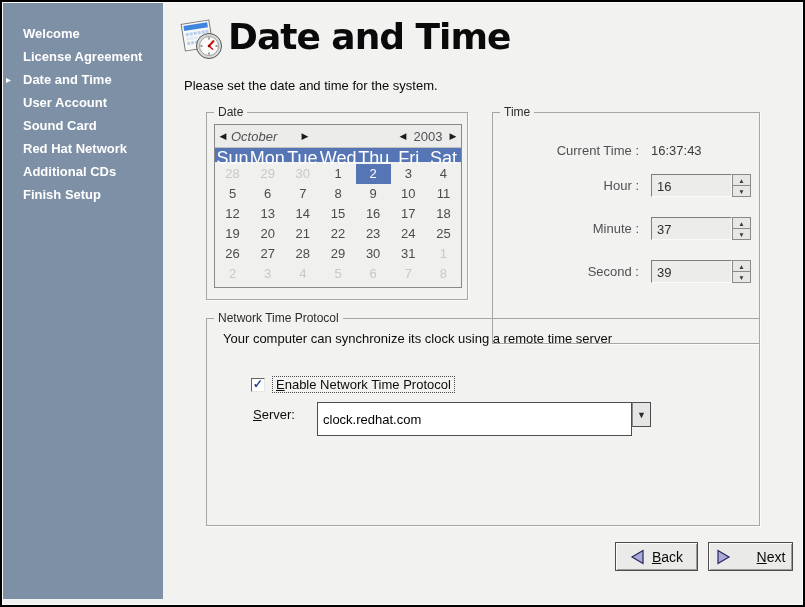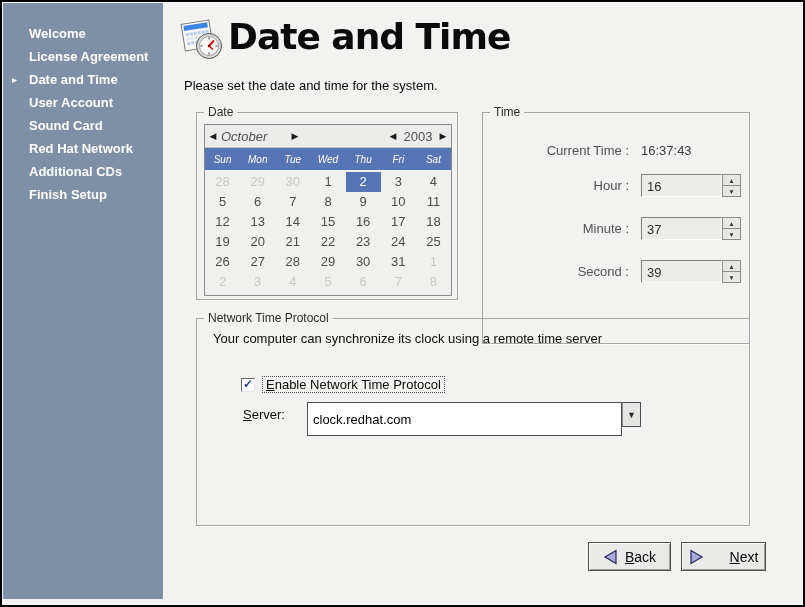--- a/index.html
+++ b/index.html
@@ -15,38 +15,39 @@
     overflow: hidden;
   }
 
   
   .sidebar {
     position: absolute; left: 1px; top: 1px;
     width: 160px; height: 596px;
     background: var(--sidebar-bg, #7e90a6);
     padding-top: 19px;
   }
-  .side-item { display: flex; align-items: center; height: 23px; padding-left: 9px; }
+  .side-item { display: flex; align-items: center; height: 23px; padding-left: 3px; }
   .side-arrow { width: 17px; font-size: 10px; color: #ffffff; }
   .side-label { color: #ffffff; font-size: 13px; font-weight: bold; }
 
   
   .app-icon { position: absolute; left: 174px; top: 12px; }
   .page-title {
     position: absolute; left: 226px; top: 14px; margin: 0;
     font-family: "DejaVu Sans", "Liberation Sans", sans-serif;
     font-size: 36px; font-weight: bold; color: #0a0a0a; letter-spacing: -1px;
   }
   .subtitle { position: absolute; left: 182px; top: 76px; font-size: 13px; color: #0a0a0a; }
 
   
   .groupbox {
     position: absolute;
     border: 1px solid #a6a6a4;
     box-shadow: 1px 1px 0 rgba(255,255,255,0.75);
+    margin-left: 10px;
   }
   .groupbox-label {
     position: absolute; top: -8px; left: 7px;
     background: var(--content-bg, #f2f2f0);
     padding: 0 4px; font-size: 12px; color: #2c2c2a;
   }
   #group-date { left: 194px; top: 110px; width: 262px; height: 188px; }
   #group-time { left: 480px; top: 110px; width: 268px; height: 232px; }
   #group-ntp  { left: 194px; top: 316px; width: 554px; height: 208px; }
 
@@ -58,23 +59,23 @@
   .cal-header {
     height: 23px; background: #ececea; border-bottom: 1px solid #c2c2c0;
     display: flex; align-items: center; font-size: 13px; color: #515155;
   }
   .cal-nav { width: 16px; text-align: center; font-size: 9px; color: #1c1c1c; cursor: default; }
   .cal-month { width: 66px; text-align: left; font-style: italic; }
   .cal-year { width: 34px; text-align: center; }
   .flex-sp { flex: 1; }
   .cal-dow-row {
     display: grid; grid-template-columns: repeat(7, 1fr);
-    height: 22px; align-items: center;
+    height: 14px; align-items: center;
     background: var(--calendar-accent, #5575b5);
-    color: #ffffff; font-size: 10px; text-align: center; font-style: italic;
+    color: #ffffff; font-size: 18px; text-align: center;
   }
   .cal-grid {
     display: grid; grid-template-columns: repeat(7, 1fr);
     grid-auto-rows: 20px; padding: 2px 0 3px;
     font-size: 13px; color: #4c4c4a; text-align: center;
   }
   .cal-cell { line-height: 20px; }
   .cal-cell.muted { color: var(--muted-day, #c8c8c6); }
   .cal-cell.selected { background: var(--calendar-accent, #5575b5); color: #ffffff; }
 
@@ -121,21 +122,21 @@
     font-size: 9px; color: #2a2a2a;
   }
 
   
   .nav-btn {
     position: absolute; top: 540px; height: 29px;
     background: #eaeae8; border: 1px solid #4e4e4c;
     box-shadow: inset 1px 1px 0 #fbfbf9, inset -1px -1px 0 #9c9c9a;
     display: flex; align-items: center; justify-content: center; gap: 7px;
     font-family: "Liberation Sans", sans-serif; font-size: 14px; color: #0a0a0a;
-    padding: 0; cursor: default;
+    padding: 0; cursor: default; margin-left: 27px;
   }
   #btn-back { left: 586px; width: 83px; }
   #btn-next { left: 679px; width: 85px; gap: 26px; }
 
   .mnemonic { display: inline-block; }
   .mnemonic::first-letter { text-decoration: underline; }
 </style>
 </head>
 <body>
 

